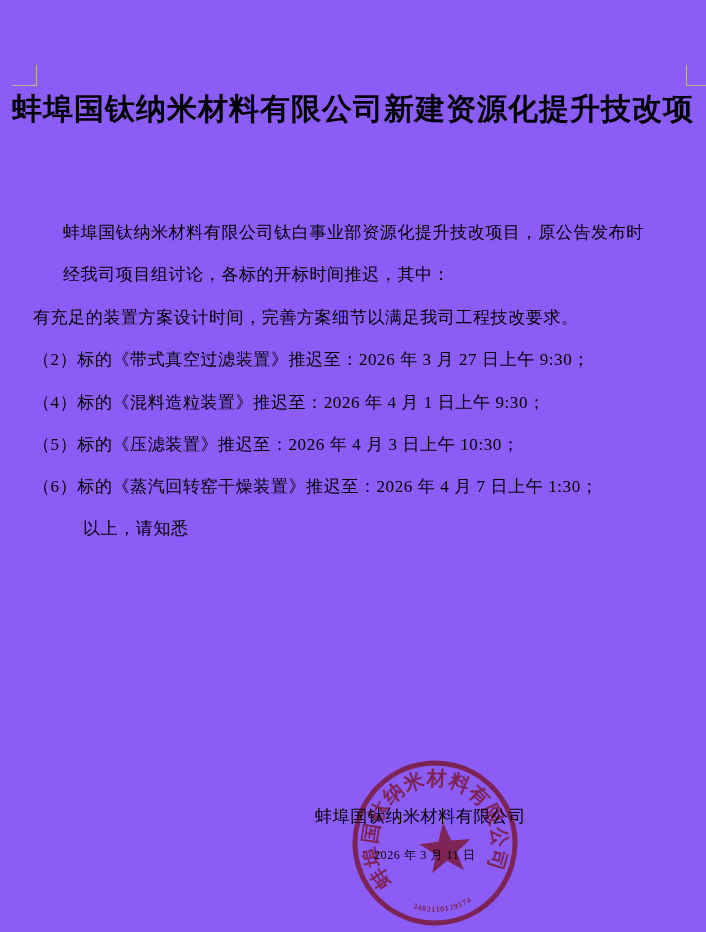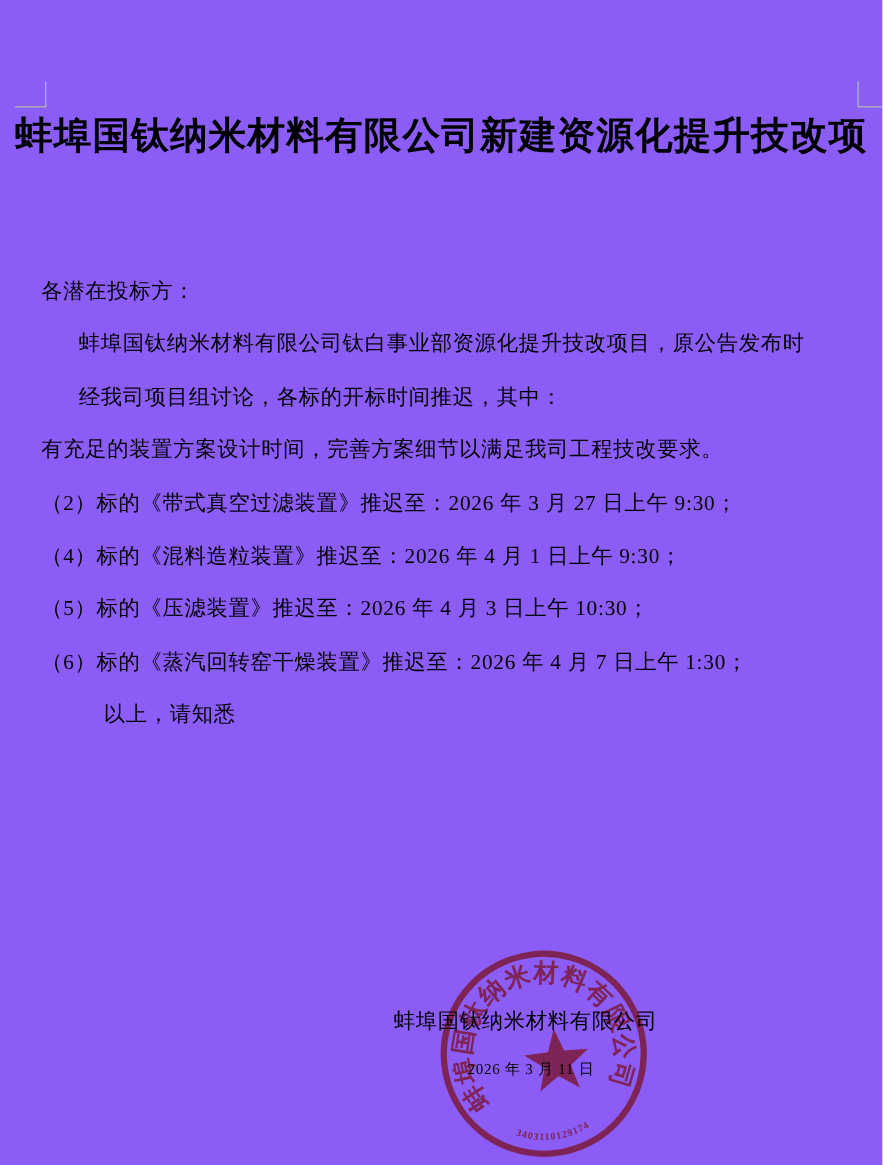--- a/index.html
+++ b/index.html
@@ -21,21 +21,21 @@
     position:absolute; top:84px; left:0; right:0;
     text-align:center; font-size:30px; font-weight:700;
     line-height:49px; letter-spacing:1px; white-space:nowrap;
   }
   .bodytext {
     position:absolute; top:212px; left:33px; right:20px;
     font-size:17px; letter-spacing:0.6px;
   }
   .line { height:42.4px; line-height:42.4px; white-space:nowrap; }
   .ind-para  { padding-left:30px; }   
-  .ind-close { padding-left:50px; }   
+  .ind-close { padding-left:50px;font-family:Liberation Mono, monospace; }   
 
   .sig-company { position:absolute; top:805px; left:315px; font-size:17px; letter-spacing:0.6px; white-space:nowrap; }
   .sig-date    { position:absolute; top:847px; left:374px; font-size:12px; letter-spacing:0.6px; white-space:nowrap; }
 
   .seal {
     position:absolute; top:757px; left:349px; width:172px; height:172px;
     transform:rotate(-6deg); opacity:0.85; mix-blend-mode:multiply;
     pointer-events:none;
   }
   .seal text { font-family:"Liberation Serif","DejaVu Serif",serif; }
@@ -48,21 +48,20 @@
   <div class="crop v tl-v"></div>
   <div class="crop h tl-h"></div>
   <div class="crop v tr-v"></div>
   <div class="crop h tr-h"></div>
 
   <div class="title">
     <div>蚌埠国钛纳米材料有限公司新建资源化提升技改项</div>
   </div>
 
   <div class="bodytext">
-    <div class="line">各潜在投标方：</div>
     <div class="line ind-para">蚌埠国钛纳米材料有限公司钛白事业部资源化提升技改项目，原公告发布时</div>
     <div class="line ind-para">经我司项目组讨论，各标的开标时间推迟，其中：</div>
     <div class="line">有充足的装置方案设计时间，完善方案细节以满足我司工程技改要求。</div>
     <div class="line">（2）标的《带式真空过滤装置》推迟至：2026 年 3 月 27 日上午 9:30；</div>
     <div class="line">（4）标的《混料造粒装置》推迟至：2026 年 4 月 1 日上午 9:30；</div>
     <div class="line">（5）标的《压滤装置》推迟至：2026 年 4 月 3 日上午 10:30；</div>
     <div class="line">（6）标的《蒸汽回转窑干燥装置》推迟至：2026 年 4 月 7 日上午 1:30；</div>
     <div class="line ind-close">以上，请知悉</div>
   </div>
 

